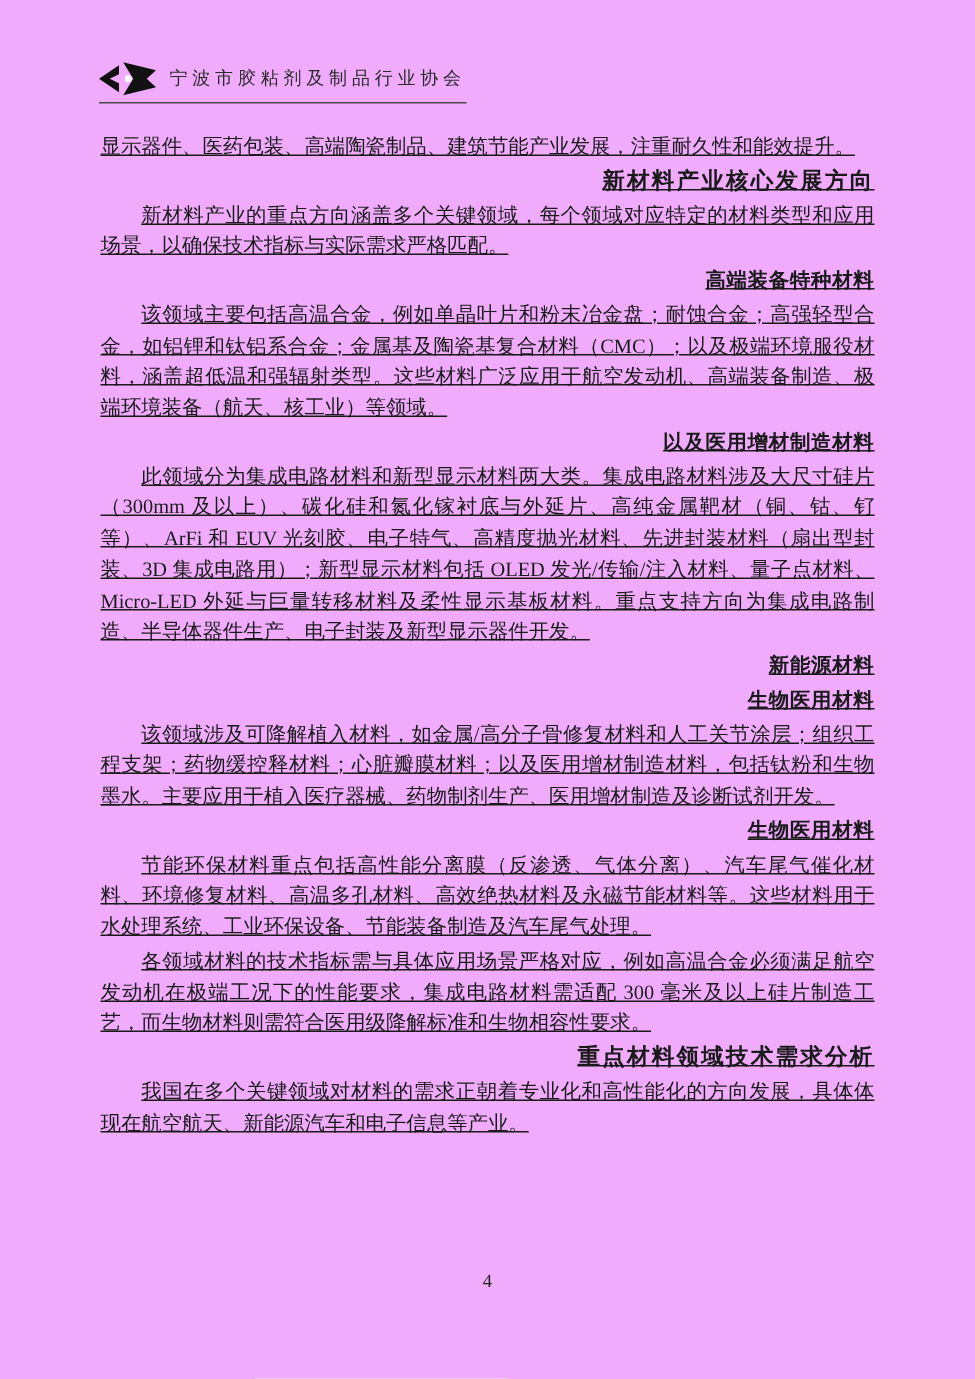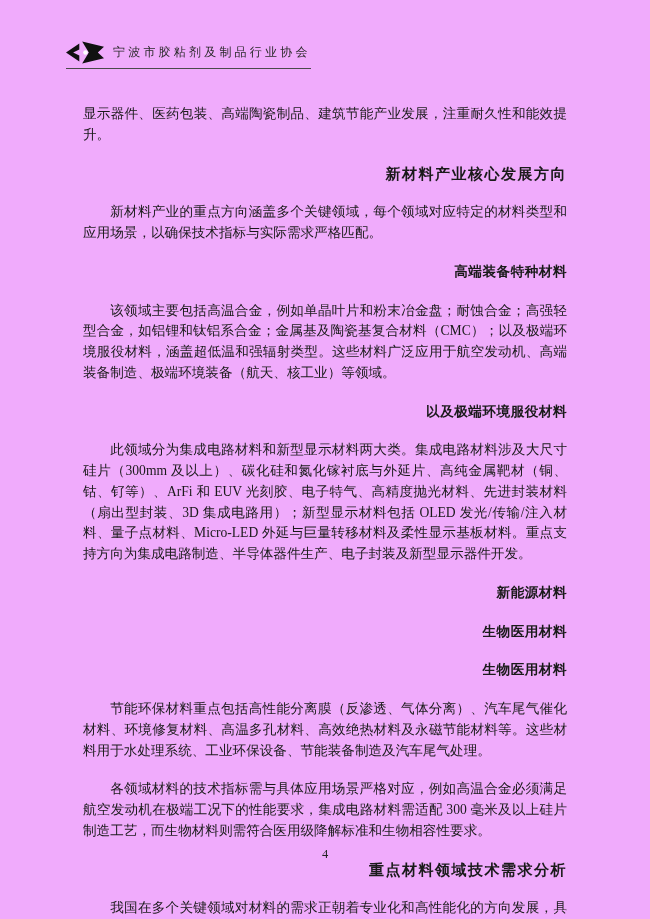--- a/index.html
+++ b/index.html
@@ -36,24 +36,25 @@
     position: absolute;
     left: 65px;
     top: 86px;
     width: 520px;
     font-size: 13.6px;
     line-height: 20.75px;
     text-align: justify;
     text-justify: inter-ideograph;
   }
   .doc-body p, .doc-body h2, .doc-body h3 {
-    margin: 18px;
+    margin: 2px;
     padding: 0;
     font-size: 13.6px;
     line-height: 20.75px;
+    text-decoration: underline;
   }
   .doc-body p.indent { text-indent: 2em; }
   .doc-body h3.sub-heading {
     font-weight: bold;
     text-indent: 2em;
     text-align: right;
     letter-spacing: 0.5px;
   }
   .doc-body h2.center-heading {
     font-weight: bold;
@@ -89,24 +90,25 @@
     <span class="org-name">宁波市胶粘剂及制品行业协会</span>
   </div>
 
   <div class="doc-body">
 
   <p class="body">显示器件、医药包装、高端陶瓷制品、建筑节能产业发展，注重耐久性和能效提升。</p>
       <h2 class="center-heading">新材料产业核心发展方向</h2>
       <p class="body indent">新材料产业的重点方向涵盖多个关键领域，每个领域对应特定的材料类型和应用场景，以确保技术指标与实际需求严格匹配。</p>
       <h3 class="sub-heading">高端装备特种材料</h3>
       <p class="body indent">该领域主要包括高温合金，例如单晶叶片和粉末冶金盘；耐蚀合金；高强轻型合金，如铝锂和钛铝系合金；金属基及陶瓷基复合材料（CMC）；以及极端环境服役材料，涵盖超低温和强辐射类型。这些材料广泛应用于航空发动机、高端装备制造、极端环境装备（航天、核工业）等领域。</p>
-      <h3 class="sub-heading">以及极端环境服役材料</h3>
+      <h3 class="sub-heading">以及医用增材制造材料</h3>
       <p class="body indent">此领域分为集成电路材料和新型显示材料两大类。集成电路材料涉及大尺寸硅片（300mm 及以上）、碳化硅和氮化镓衬底与外延片、高纯金属靶材（铜、钴、钌等）、ArFi 和 EUV 光刻胶、电子特气、高精度抛光材料、先进封装材料（扇出型封装、3D 集成电路用）；新型显示材料包括 OLED 发光/传输/注入材料、量子点材料、Micro-LED 外延与巨量转移材料及柔性显示基板材料。重点支持方向为集成电路制造、半导体器件生产、电子封装及新型显示器件开发。</p>
       <h3 class="sub-heading">新能源材料</h3>
       <h3 class="sub-heading">生物医用材料</h3>
+      <p class="body indent">该领域涉及可降解植入材料，如金属/高分子骨修复材料和人工关节涂层；组织工程支架；药物缓控释材料；心脏瓣膜材料；以及医用增材制造材料，包括钛粉和生物墨水。主要应用于植入医疗器械、药物制剂生产、医用增材制造及诊断试剂开发。</p>
       <h3 class="sub-heading">生物医用材料</h3>
       <p class="body indent">节能环保材料重点包括高性能分离膜（反渗透、气体分离）、汽车尾气催化材料、环境修复材料、高温多孔材料、高效绝热材料及永磁节能材料等。这些材料用于水处理系统、工业环保设备、节能装备制造及汽车尾气处理。</p>
       <p class="body indent">各领域材料的技术指标需与具体应用场景严格对应，例如高温合金必须满足航空发动机在极端工况下的性能要求，集成电路材料需适配 300 毫米及以上硅片制造工艺，而生物材料则需符合医用级降解标准和生物相容性要求。</p>
       <h2 class="center-heading">重点材料领域技术需求分析</h2>
       <p class="body indent">我国在多个关键领域对材料的需求正朝着专业化和高性能化的方向发展，具体体现在航空航天、新能源汽车和电子信息等产业。</p>
     </div>
 
   <div class="page-number">4</div>
 
 </div>

